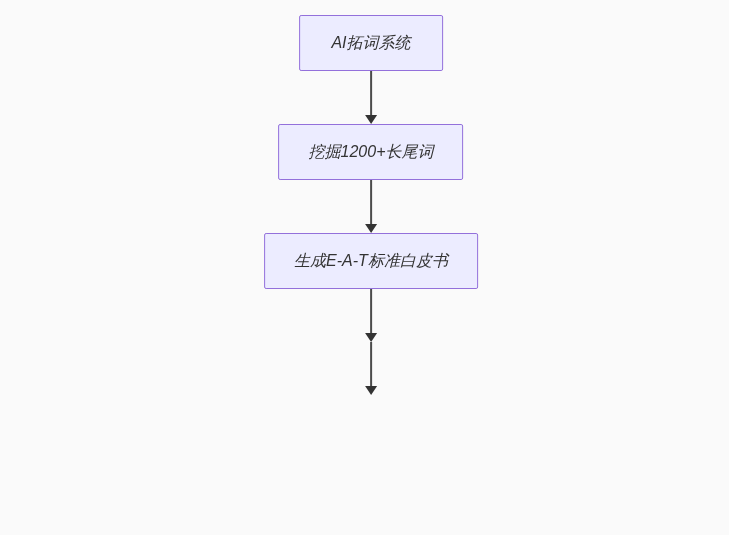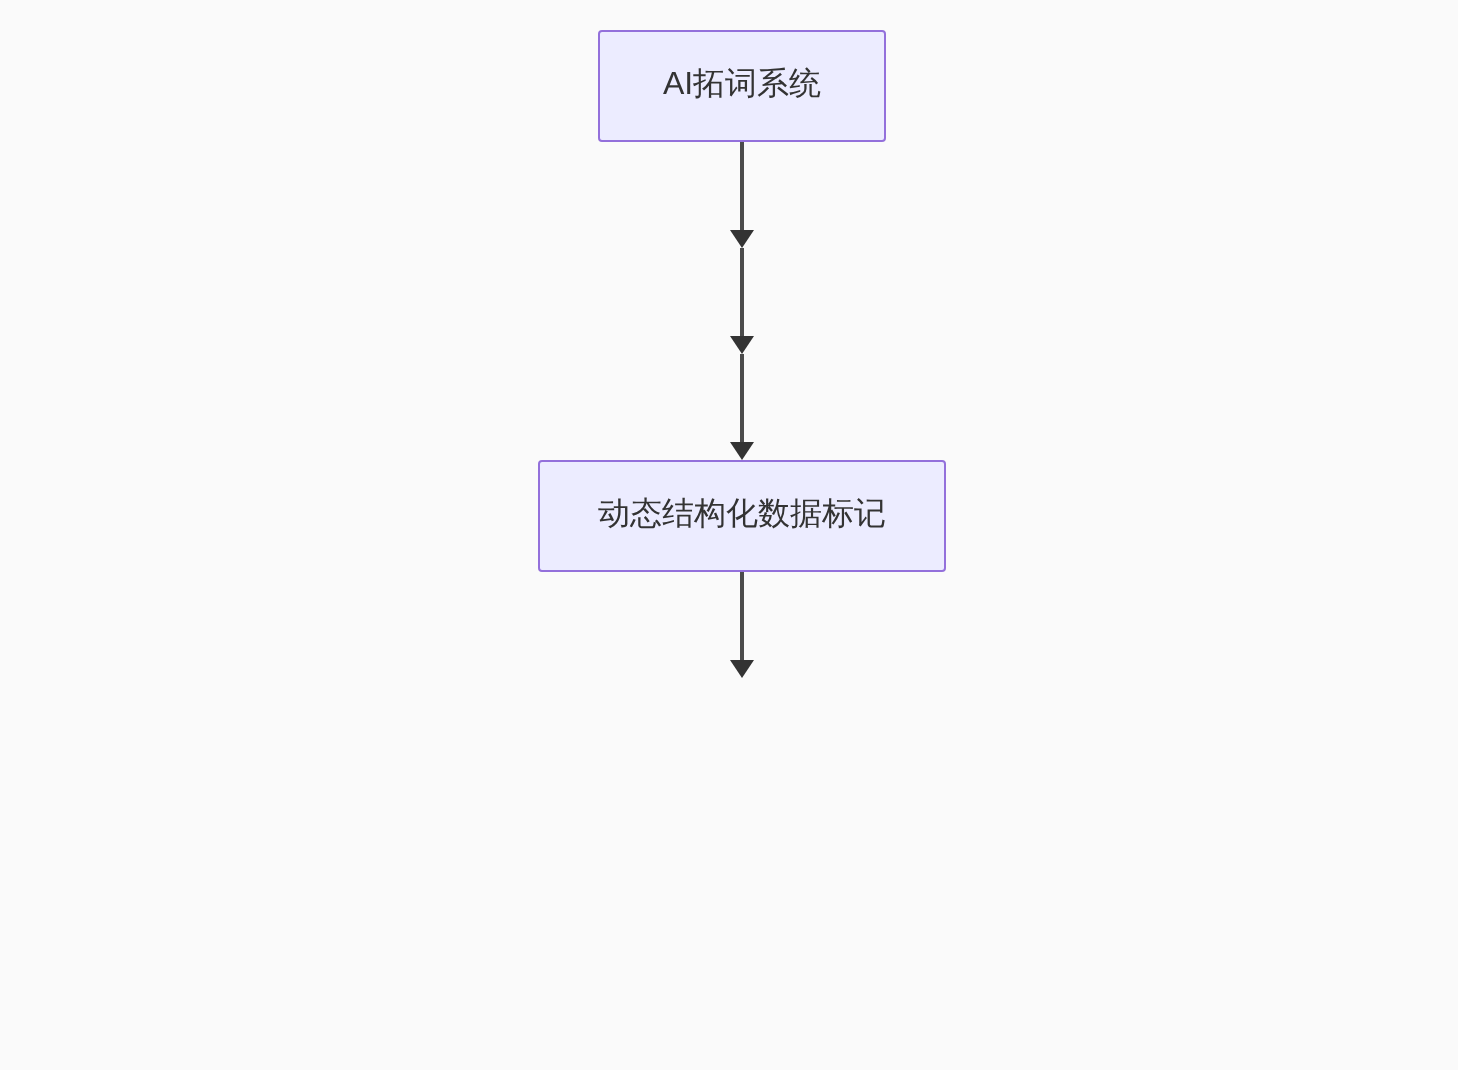--- a/index.html
+++ b/index.html
@@ -17,20 +17,21 @@
     overflow: hidden;
   }
   body {
     background: var(--bg);
     font-family: "Liberation Sans", "DejaVu Sans", sans-serif;
   }
   .canvas {
     width: 729px;
     height: 535px;
     position: relative;
+    font-style: italic;
   }
   .flow {
     position: absolute;
     left: 371px;              
     top: 15px;
     transform: translateX(-50%);
     display: flex;
     flex-direction: column;
     align-items: center;
   }
@@ -78,36 +79,39 @@
 
     <div class="node">
       <span class="node-label">AI拓词系统</span>
     </div>
 
     <div class="connector">
       <div class="arrow-line"></div>
       <div class="arrow-head"></div>
     </div>
 
+    <div class="node">
+      <span class="node-label">挖掘1200+长尾词</span>
+    </div>
+
+    <div class="connector">
+      <div class="arrow-line"></div>
+      <div class="arrow-head"></div>
+    </div>
+
+    <div class="node">
+      <span class="node-label">生成E-A-T标准白皮书</span>
+    </div>
 
     <div class="connector">
       <div class="arrow-line"></div>
       <div class="arrow-head"></div>
     </div>
 
 
     <div class="connector">
       <div class="arrow-line"></div>
       <div class="arrow-head"></div>
     </div>
 
-    <div class="node">
-      <span class="node-label">动态结构化数据标记</span>
-    </div>
-
-    <div class="connector">
-      <div class="arrow-line"></div>
-      <div class="arrow-head"></div>
-    </div>
-
 
   </div>
 </div>
 
 </body></html>

